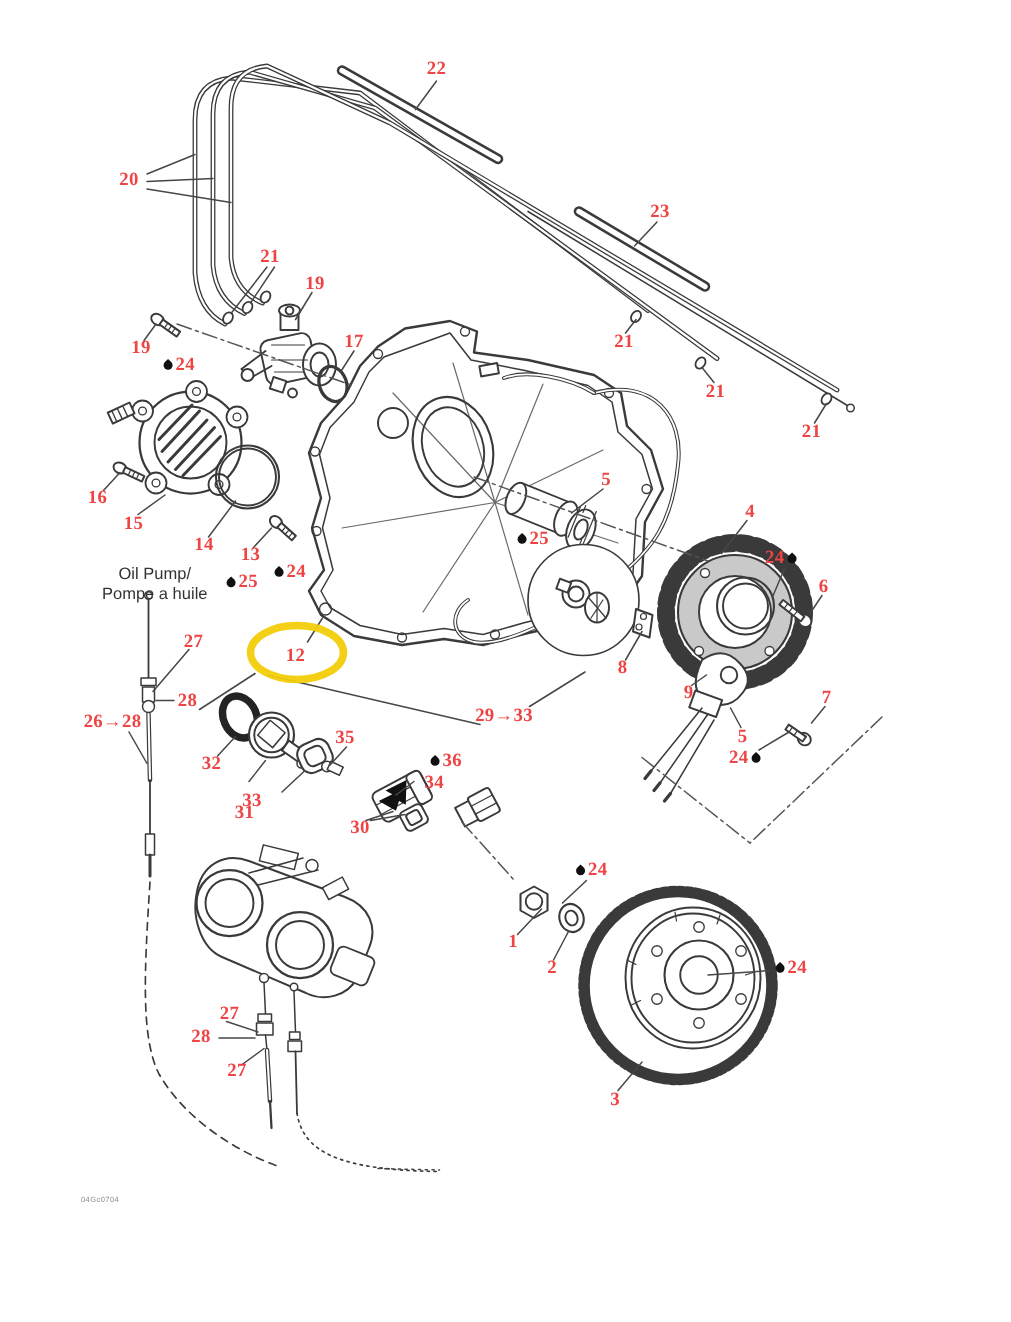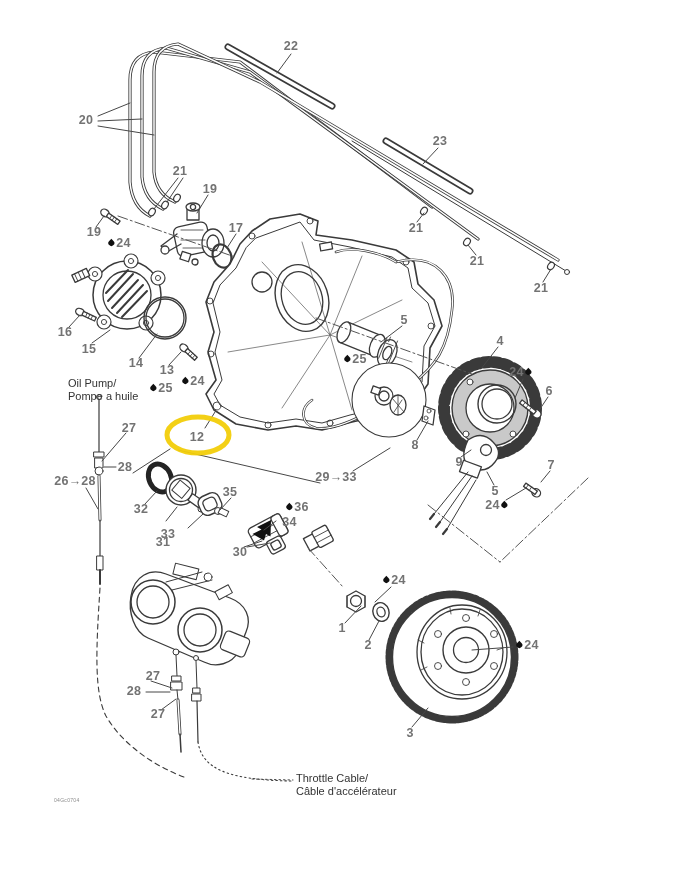--- a/index.html
+++ b/index.html
@@ -1,24 +1,24 @@
 <!DOCTYPE html>
 <html><head>
 <meta charset="utf-8">
 <style>
   html,body{margin:0;padding:0;background:#ffffff;}
   #canvas{position:relative;width:674px;height:881px;background:#ffffff;overflow:hidden;
           font-family:"Liberation Sans", sans-serif;}
   #art{position:absolute;left:0;top:0;}
   .callout{position:absolute;transform:translate(-50%,-50%);display:flex;align-items:center;gap:1px;
-           font-size:12.5px;font-weight:600;color:#737373;letter-spacing:.2px;white-space:nowrap;}
+           font-size:12.5px;font-weight:600;color:#ef4444;letter-spacing:.2px;white-space:nowrap;font-family:Liberation Serif, serif;}
   .drop{display:inline-block;width:6px;height:6px;background:#101010;
         border-radius:50% 0 50% 50%;transform:rotate(-45deg);margin:0 1px;}
   .annot{position:absolute;font-size:11px;font-weight:500;color:#333;line-height:1.18;white-space:nowrap;}
-  .annot span{display:block;}
+  .annot span{display:block;text-align:center;}
   .figcode{position:absolute;font-size:5px;color:#8a8a8a;letter-spacing:.3px;}
 </style>
 </head>
 <body>
 
 <div id="canvas">
 
 <svg id="art" width="674" height="881" viewBox="0 0 674 881" fill="none" stroke="#3a3a3a" stroke-width="1.3" stroke-linecap="round" stroke-linejoin="round">
 
   <g>
@@ -357,24 +357,20 @@
     <path stroke-dasharray="1.5 3" d="M252 779 L293 780"></path>
   </g>
 
   <ellipse cx="198" cy="435" rx="31" ry="18" fill="none" stroke="#F2CD0A" stroke-width="5" opacity="0.95"></ellipse>
 </svg>
 
 <div class="annot" style="left:68px;top:377px;">
   <span>Oil Pump/</span>
   <span>Pompe a huile</span>
 </div>
-<div class="annot" style="left:296px;top:772px;">
-  <span>Throttle Cable/</span>
-  <span>Câble d'accélérateur</span>
-</div>
 <div class="figcode" style="left:54px;top:797px;">04Gc0704</div>
 
 <div id="callout-layer">
       <span class="callout" style="left: 291px; top: 46px;">
         <span>22</span>
       </span>
       <span class="callout" style="left: 86px; top: 120px;">
         <span>20</span>
       </span>
       <span class="callout" style="left: 440px; top: 141px;">

